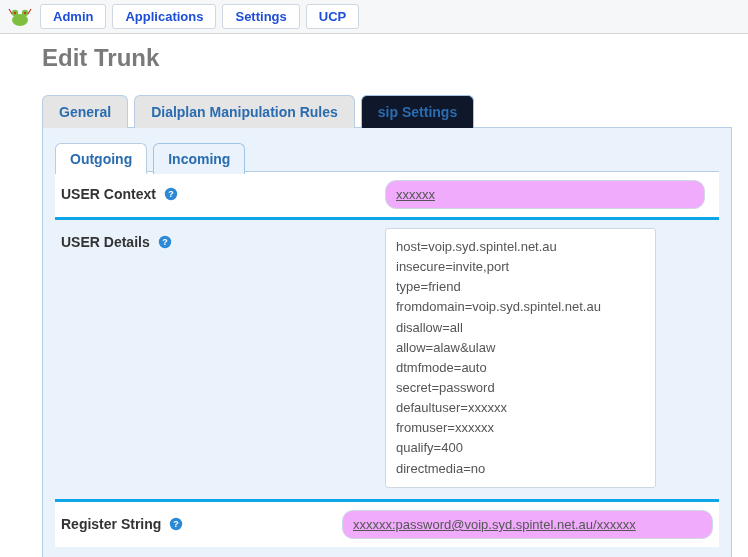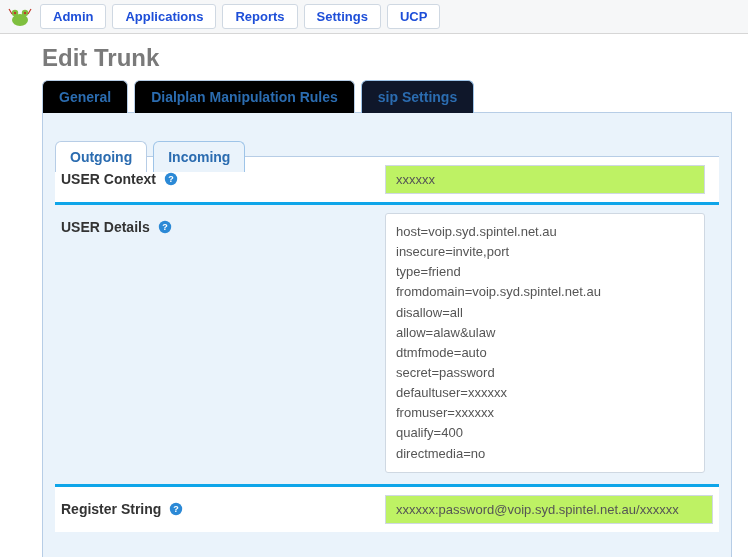--- a/index.html
+++ b/index.html
@@ -37,31 +37,31 @@
     padding: 4px 12px;
     cursor: pointer;
   }
   .page {
     padding: 6px 16px 0 42px;
   }
   h1.title {
     font-size: 24px;
     font-weight: 600;
     color: #7a7a7a;
-    margin: 4px 0 7px;
+    margin: 4px 0 22px;
   }
   .tabs-outer {
     display: flex;
     align-items: flex-end;
     gap: 6px;
     border-bottom: 1px solid #b7cde6;
     position: relative;
   }
   .tab {
-    background: #000000;
+    background: #e5e5e5;
     border: 1px solid #b7cde6;
     border-bottom: none;
     border-radius: 6px 6px 0 0;
     padding: 8px 16px;
     color: #2b6cb0;
     font-weight: 600;
     font-size: 14px;
     cursor: pointer;
     position: relative;
     top: 1px;
@@ -89,21 +89,21 @@
     background:#fff;
     border:1px solid #b7cde6;
     border-bottom:none;
     border-radius:6px 6px 0 0;
     padding:7px 14px;
     color:#2b6cb0;
     font-weight:600;
     font-size:14px;
     cursor:pointer;
     position:relative;
-    top:16px;
+    top:3px;
   }
   .tab-sm.active {
     background:#eaf3fb;
     border-color:#9ec4e8;
   }
   .form-area {
     background:#eaf3fb;
   }
   .row {
     display:flex;
@@ -126,27 +126,28 @@
   .help-icon svg { display:block; }
   .ctl {
     flex:1;
     padding:8px 6px 8px 0;
   }
   input.txt {
     width: 320px;
     max-width:100%;
     padding:6px 10px;
     border:1px solid #cfd8e2;
-    border-radius:0;
+    border-radius:11px;
     font-size:13px;
     color:#555;
-    background:#bef264;
+    background:#f0abfc;
+    text-decoration:underline;
   }
   textarea.txt {
-    width: 320px;
+    width: 271px;
     max-width:100%;
     height: 260px;
     padding:8px 10px;
     border:1px solid #cfd8e2;
     border-radius:3px;
     font-size:13px;
     color:#555;
     background:#fff;
     resize:none;
     line-height:1.55;
@@ -163,21 +164,20 @@
       <circle cx="8" cy="7" r="3.2" fill="#7fbf3f"></circle>
       <circle cx="18" cy="7" r="3.2" fill="#7fbf3f"></circle>
       <circle cx="8" cy="7" r="1.2" fill="#c0392b"></circle>
       <circle cx="18" cy="7" r="1.2" fill="#c0392b"></circle>
       <path d="M2 3 L5 8" stroke="#c0392b" stroke-width="1.2"></path>
       <path d="M24 3 L21 8" stroke="#c0392b" stroke-width="1.2"></path>
     </svg>
   </div>
   <button class="nav-btn">Admin</button>
   <button class="nav-btn">Applications</button>
-  <button class="nav-btn">Reports</button>
   <button class="nav-btn">Settings</button>
   <button class="nav-btn">UCP</button>
 </div>
 
 <div class="page">
   <h1 class="title">Edit Trunk</h1>
 
   <div class="tabs-outer">
     <div class="tab">General</div>
     <div class="tab">Dialplan Manipulation Rules</div>
@@ -238,19 +238,19 @@
         <div class="lbl">
           <span>Register String</span>
           <span class="help-icon">
             <svg width="14" height="14" viewBox="0 0 14 14">
                 <circle cx="7" cy="7" r="6.2" fill="#2b89d6"></circle>
                 <text x="7" y="10" text-anchor="middle" font-size="9" fill="#fff" font-weight="bold">?</text>
               </svg>
           </span>
         </div>
         <div class="ctl">
-          <input class="txt" type="text" style="width: 328px;" value="xxxxxx:password@voip.syd.spintel.net.au/xxxxxx">
+          <input class="txt" type="text" style="width: 371px;" value="xxxxxx:password@voip.syd.spintel.net.au/xxxxxx">
         </div>
       </div>
 
     </div>
   </div>
 </div>
 
 </body></html>

